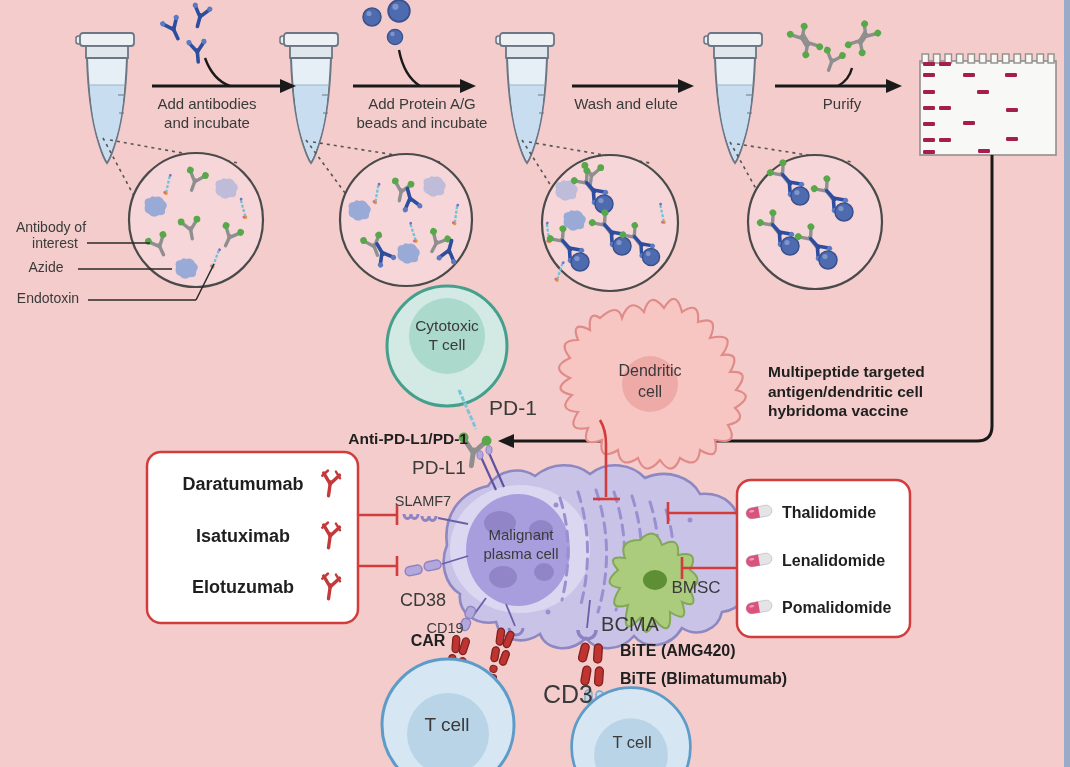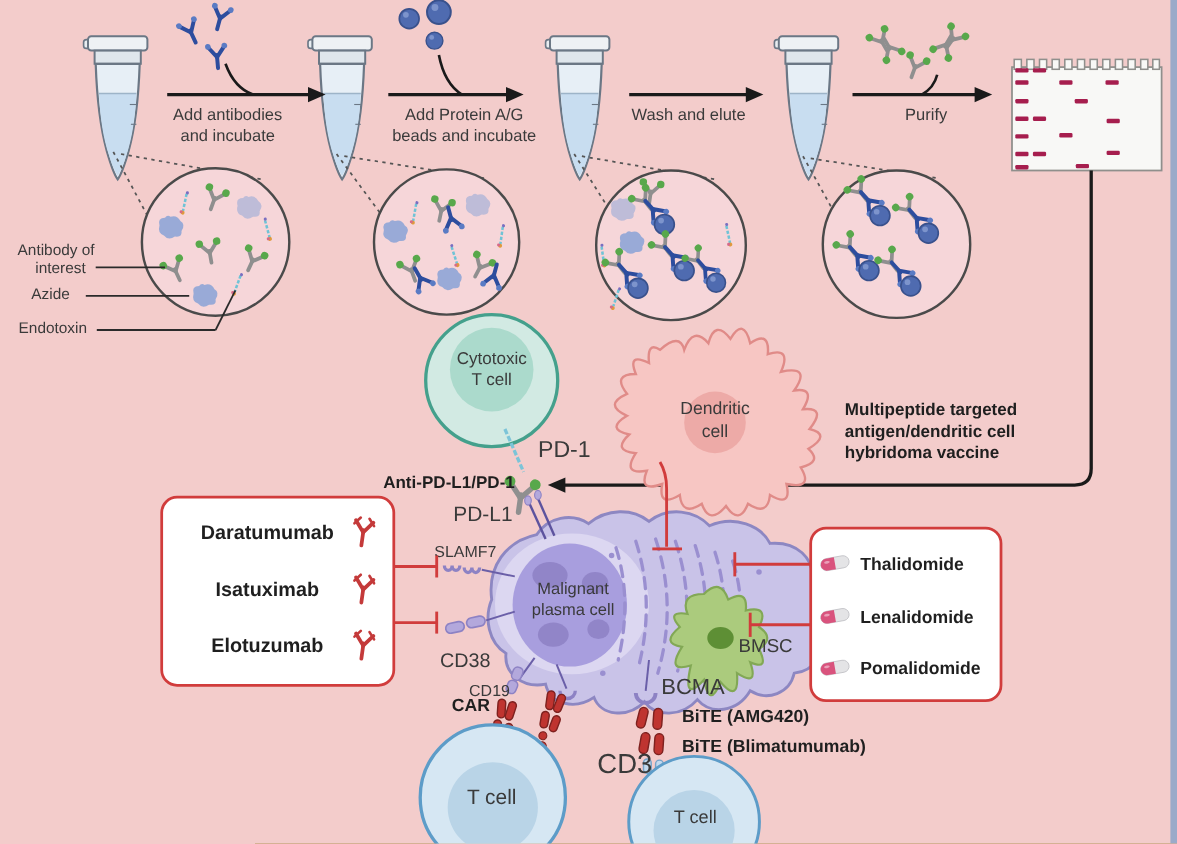--- a/index.html
+++ b/index.html
@@ -1,16 +1,16 @@
 <!DOCTYPE html>
 <html><head>
 <meta charset="utf-8">
 <style>
   html,body{margin:0;padding:0;background:#e8e8e8;}
-  .stage{position:relative;width:1070px;height:767px;background:#a16207;overflow:hidden;
+  .stage{position:relative;width:1070px;height:767px;background:#14b8a6;overflow:hidden;
          font-family:"Liberation Sans",sans-serif;}
   svg{position:absolute;left:0;top:0;}
   text{fill:#3a3a3a;font-family:"Liberation Sans",sans-serif;}
   .step{font-size:15px;}
   .legend{font-size:14px;}
   .bold{font-weight:bold;fill:#1f1f1f;}
 </style>
 </head>
 <body>
 

